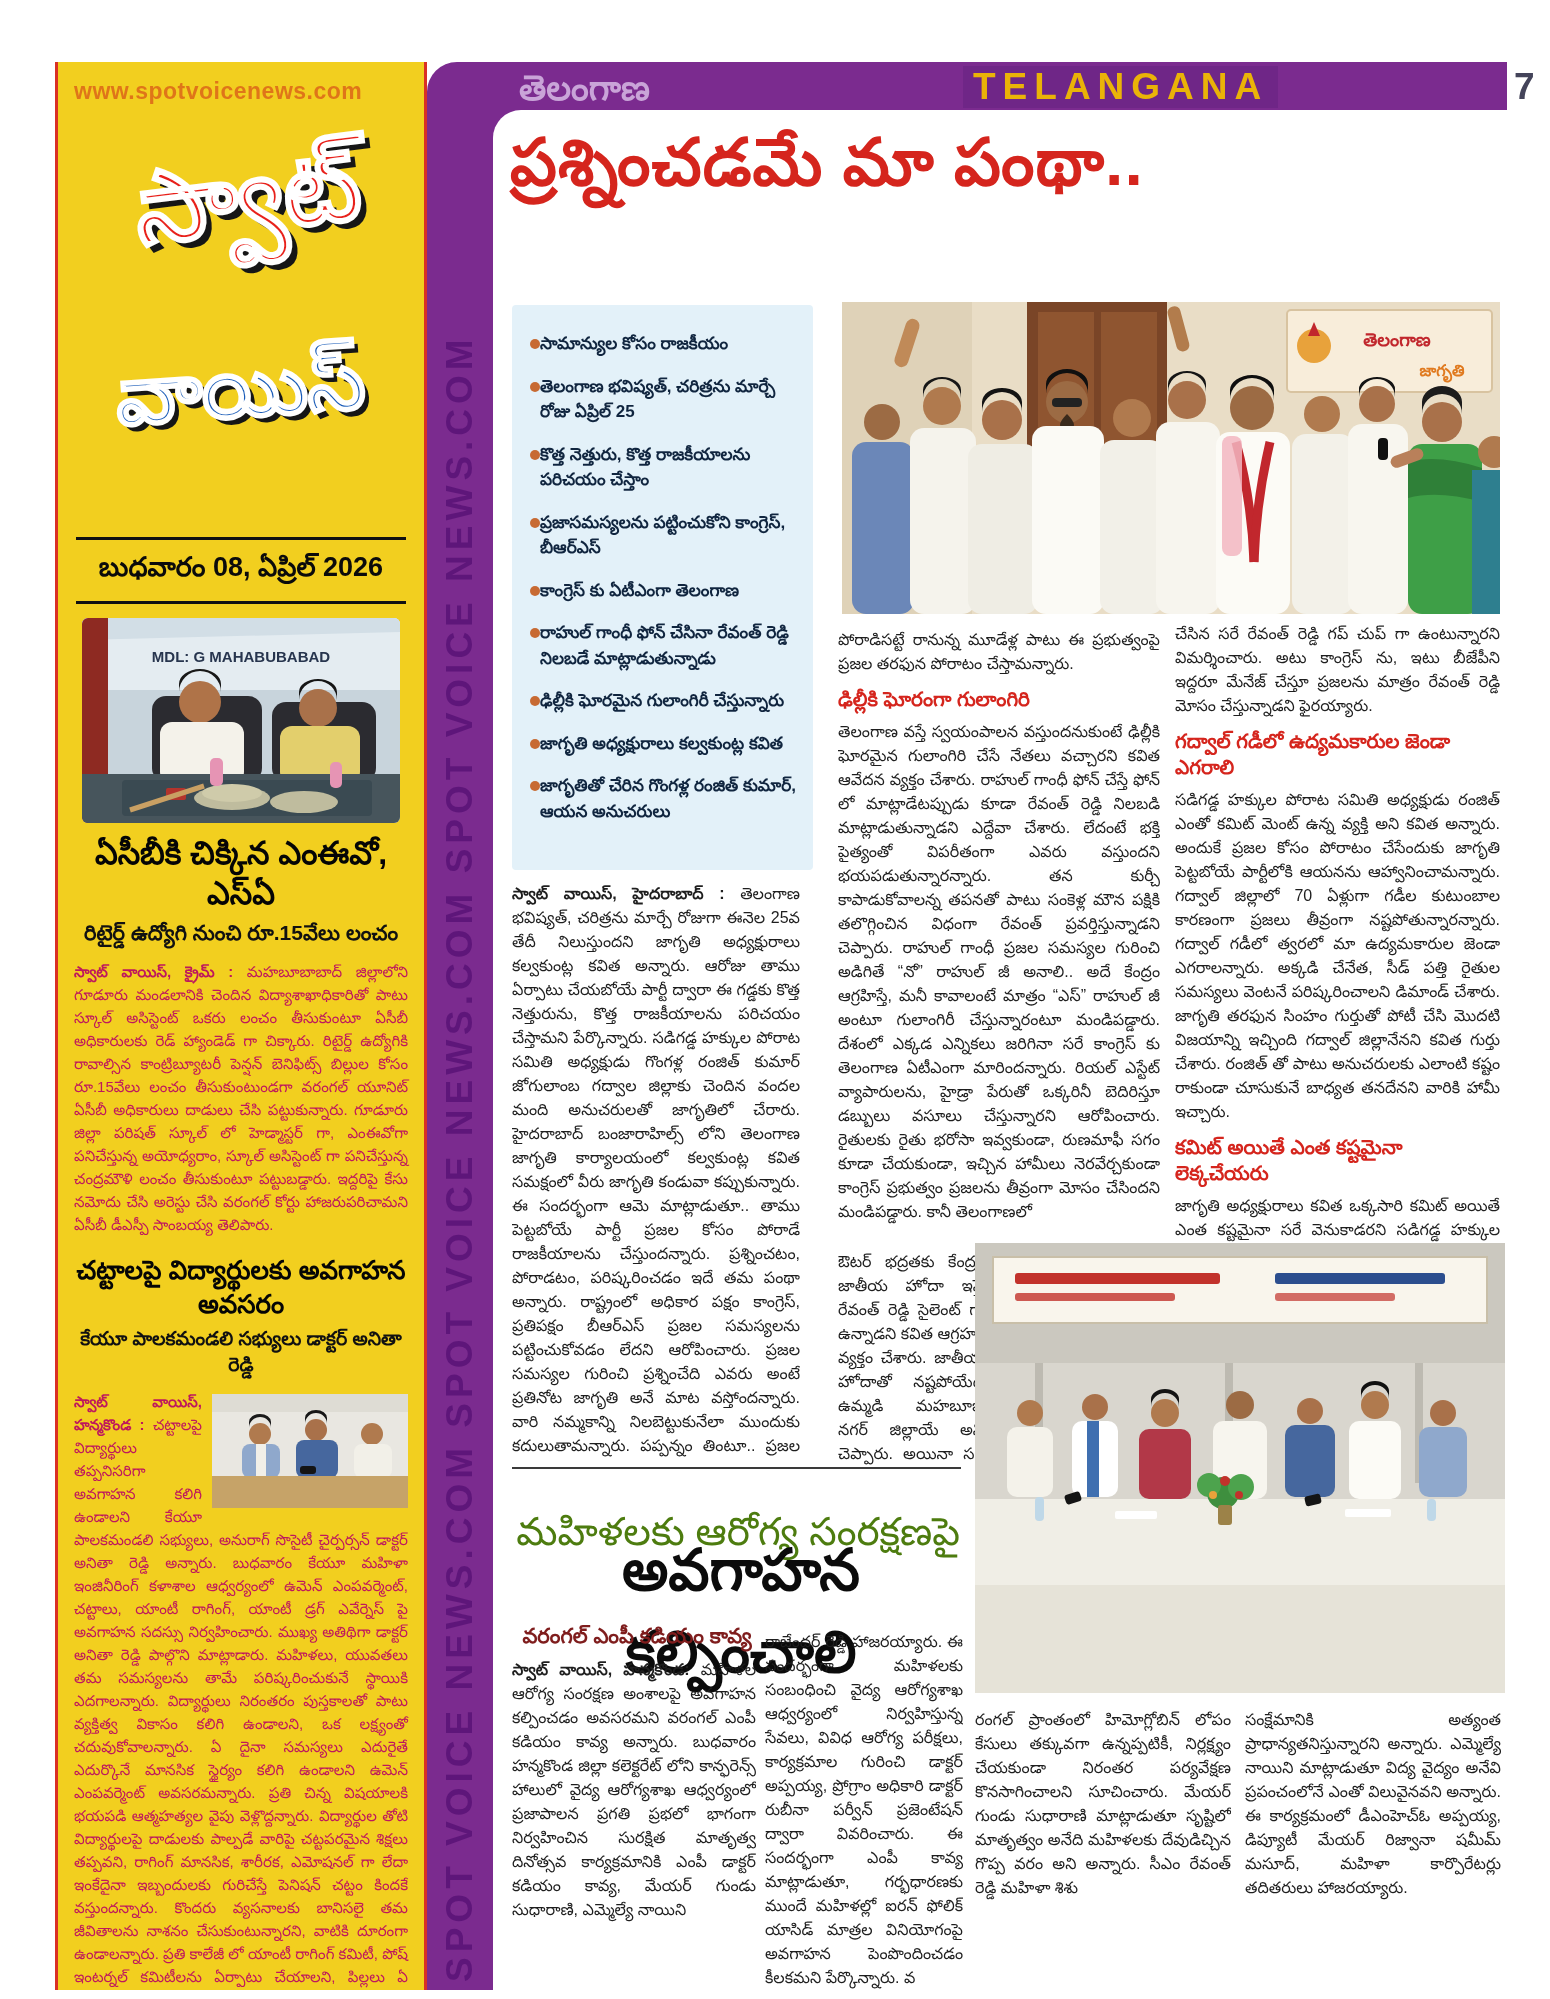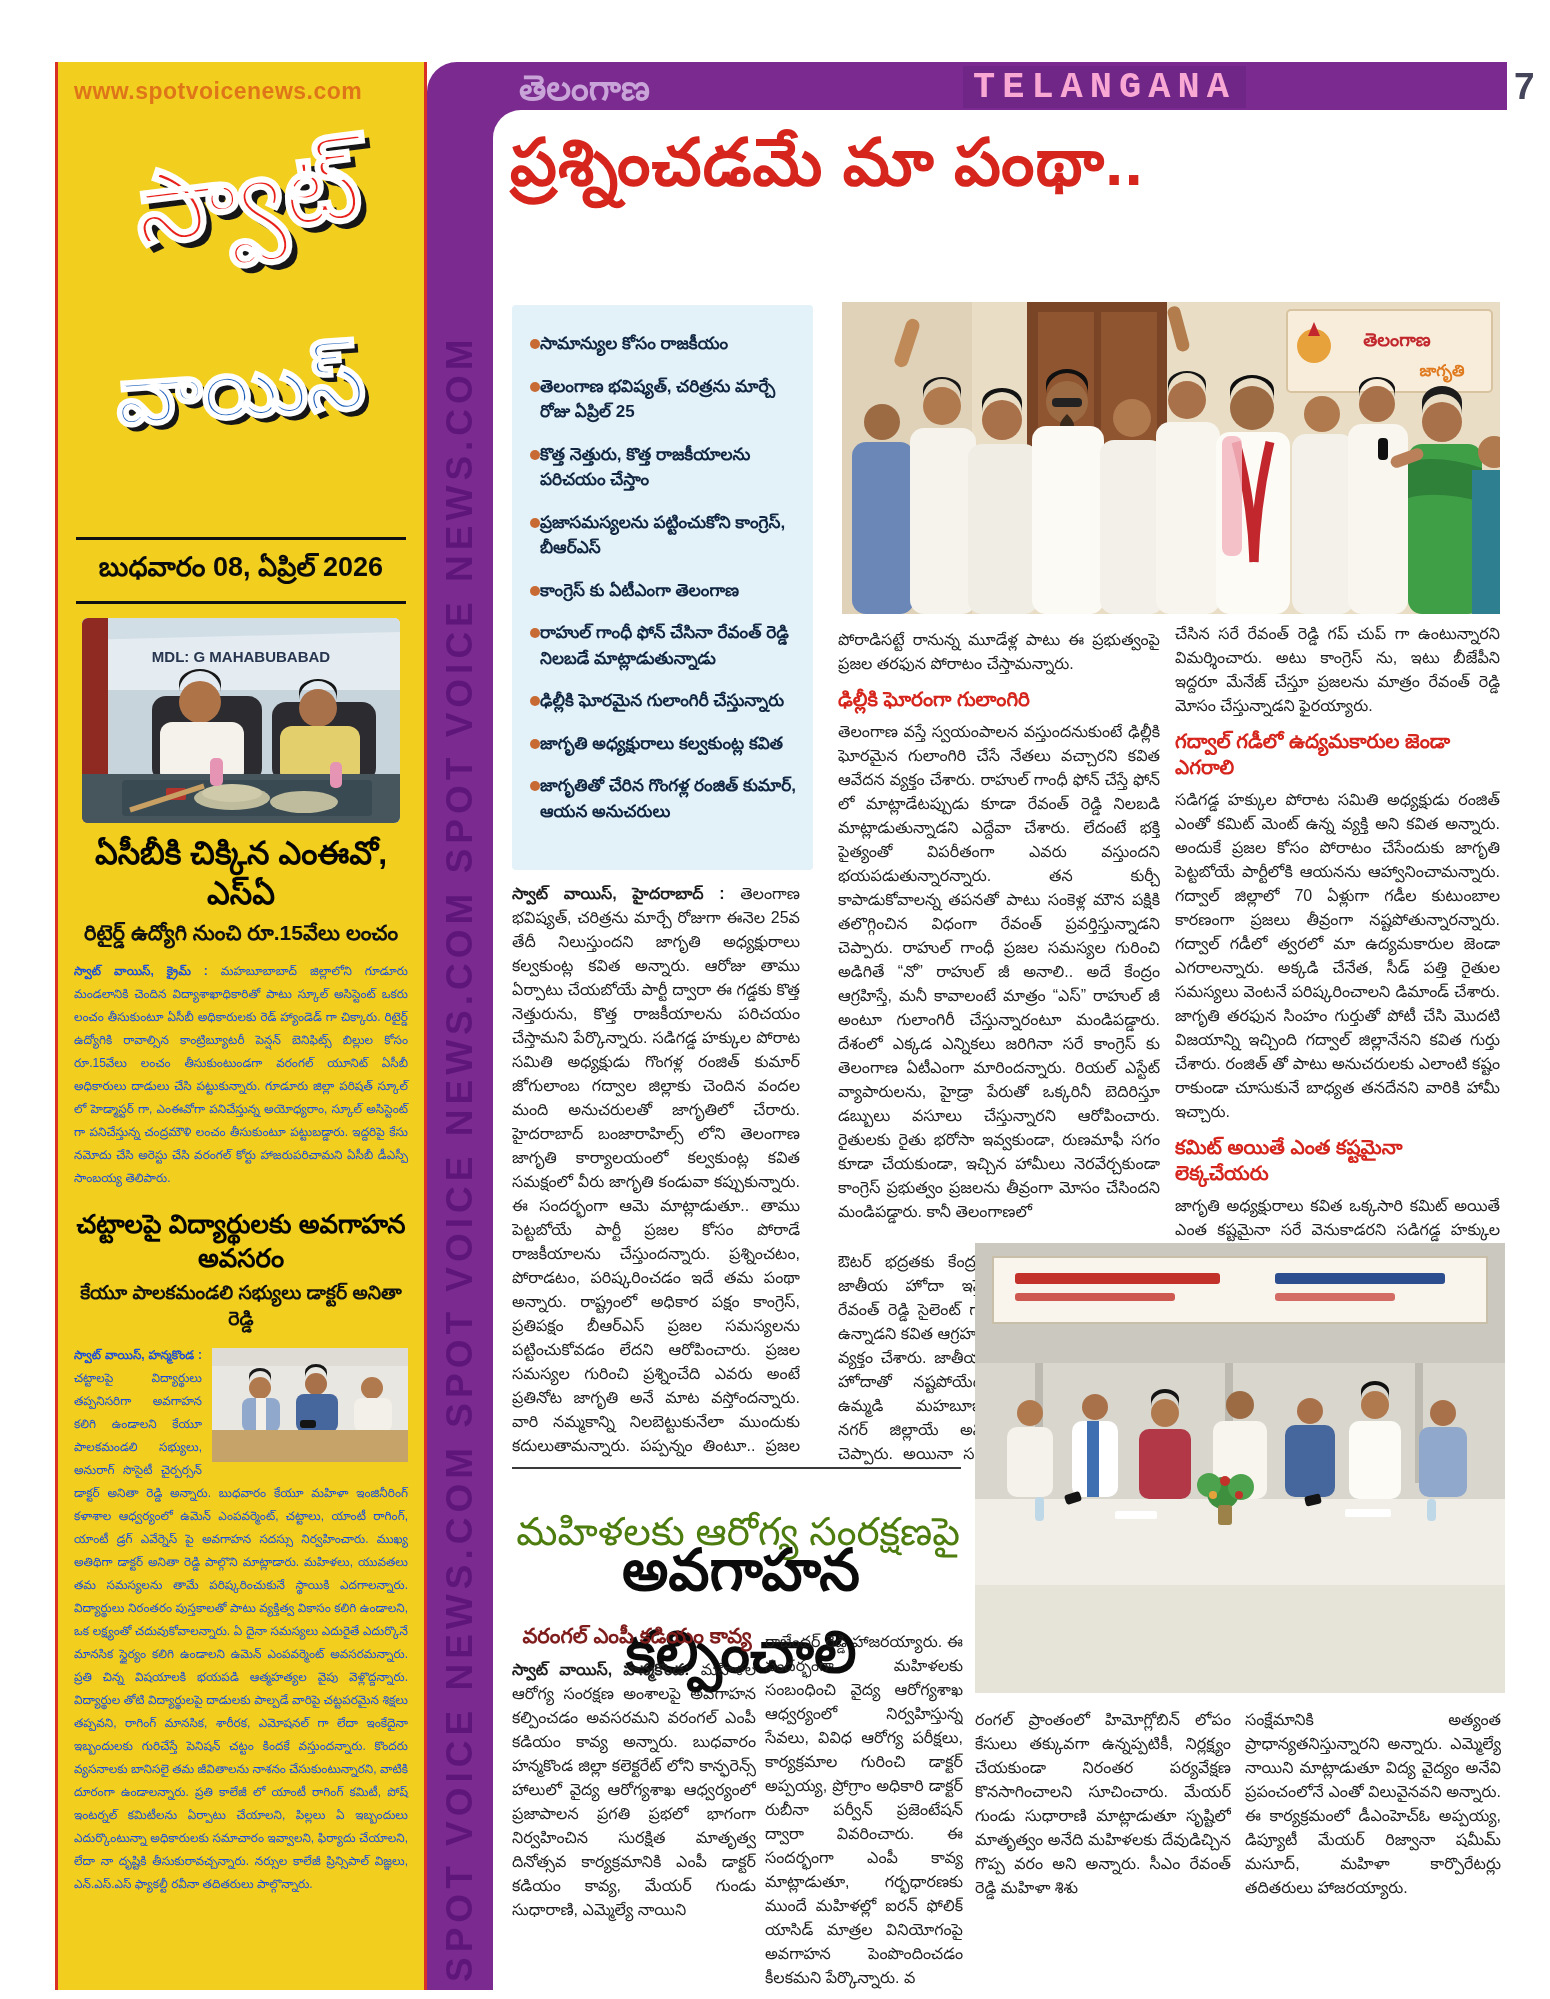--- a/index.html
+++ b/index.html
@@ -17,32 +17,32 @@
     font-size:100px; font-weight:900; color:#E8211B; transform:rotate(-7deg);
     -webkit-text-stroke:3px #ffffff; text-shadow:6px 7px 0 #161616; }
   .logo-line2 { position:absolute; left:0; top:230px; width:100%; text-align:center;
     font-size:82px; font-weight:900; color:#1A5CB8; transform:rotate(-4deg);
     -webkit-text-stroke:3px #ffffff; text-shadow:5px 6px 0 #161616; }
   .date-rule { border:none; border-top:3px solid #111; margin:6px 2px; }
   .edition-date { text-align:center; font-size:27px; font-weight:800; color:#0b0b0b; padding:6px 0; }
   .side-photo { display:block; width:318px; height:205px; margin:14px auto 10px auto; background:#C8D4DC; overflow:hidden;border-radius:6px; }
   .side-headline { text-align:center; font-size:32px; font-weight:800; color:#050505; line-height:1.25; margin-top:8px; }
   .side-subhead { text-align:center; font-size:21px; font-weight:700; color:#111; margin-top:8px; }
-  .side-body { font-size:12px; line-height:23px; text-align:justify; color:#1d4ed8; margin-top:10px; }
+  .side-body { font-size:15px; line-height:23px; text-align:justify; color:#be185d; margin-top:10px; }
   .side-headline2 { text-align:center; font-size:26px; font-weight:800; color:#050505; line-height:1.3; margin-top:18px; }
   .side-subhead2 { text-align:center; font-size:19px; font-weight:700; color:#111; margin-top:6px; }
   .inset-photo { float:right; width:196px; height:114px; margin:4px 0 6px 10px; background:#E9E7E1; }
   .lead { font-weight:800; }
 
   
   .purple-l { position:absolute; left:427px; top:62px; width:1080px; height:1928px;
     background:#7B2B8F; border-top-left-radius:30px; }
   .masthead-te { position:absolute; left:92px; top:6px; font-size:35px; font-weight:800; color:#C9A4D8; }
-  .masthead-en { position:absolute; left:536px; top:4px; font-size:37px; font-weight:900; color:#f9a8d4;
-    letter-spacing:7px; background:rgba(90,30,120,0.35); padding:0 10px;font-family:Liberation Mono, monospace; }
+  .masthead-en { position:absolute; left:536px; top:4px; font-size:37px; font-weight:900; color:#eab308;
+    letter-spacing:7px; background:rgba(90,30,120,0.35); padding:0 10px; }
   .spine-text { position:absolute; left:0; top:60px; width:66px; height:1860px;
     writing-mode:vertical-rl; transform:rotate(180deg); text-align:left;
     font-size:37px; font-weight:800; letter-spacing:5px; color:#5D1579; opacity:.95; line-height:66px; overflow:hidden; }
   .page-number { position:absolute; left:1514px; top:66px; font-size:37px; font-weight:800; color:#44445A; }
 
   
   .content { position:absolute; left:66px; top:48px; width:1014px; height:1880px;
     background:#ffffff; border-top-left-radius:28px; overflow:hidden; }
   .content > * { position:absolute; }
 

